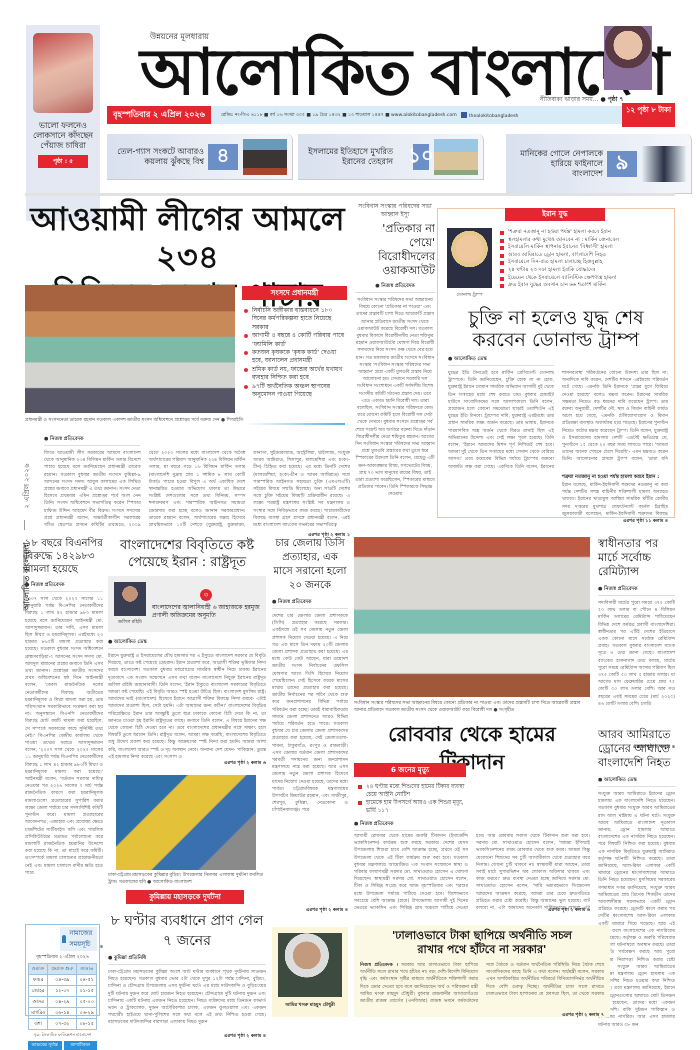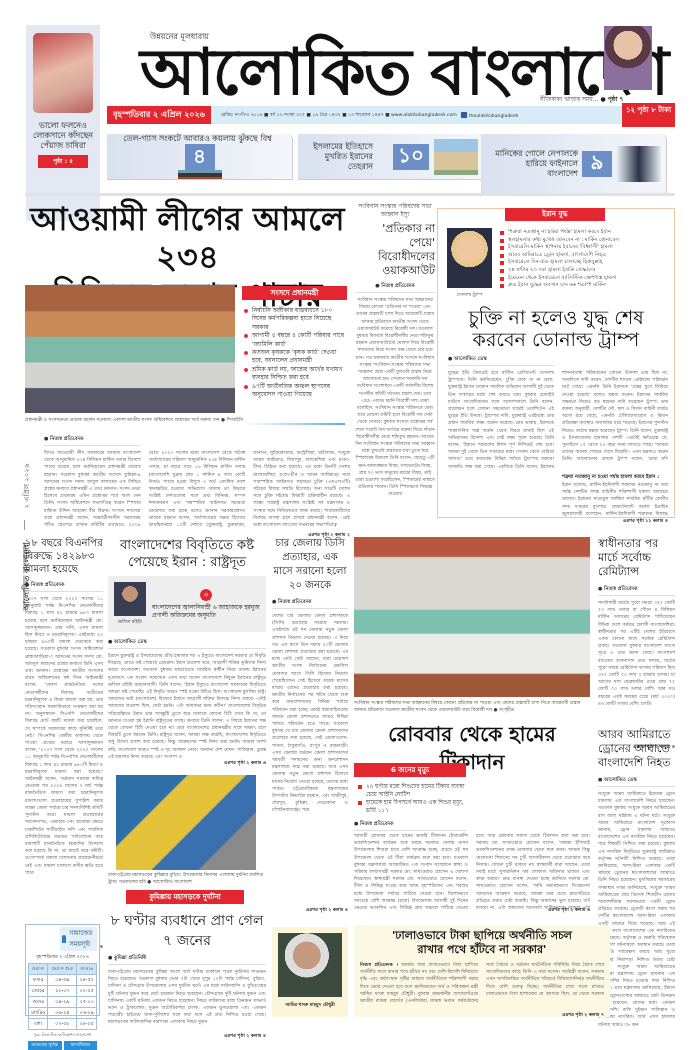--- a/index.html
+++ b/index.html
@@ -39,31 +39,31 @@
 </div>
 
 <div class="abs" style="left:107px;top:106px;width:568px;height:18px;background:#d7ecf7;display:flex;align-items:center;">
   <div class="redbar" style="height:18px;line-height:18px;font-size:8px;padding:0 6px;">বৃহস্পতিবার ২ এপ্রিল ২০২৬</div>
   <div style="font-size:4.6px;color:#333;padding-left:10px;white-space:nowrap;">রেজিঃ নং-ডিএ ৬১১৮ ■ বর্ষ ১৬ সংখ্যা ৩০৫ ■ ১৯ চৈত্র ১৪৩২ ■ ১৩ শাওয়াল ১৪৪৭ ■ www.alokitobangladesh.com</div>
   <span style="margin-left:4px;width:6px;height:6px;background:#3b5998;display:inline-block;"></span>
   <span style="font-size:4.6px;color:#333;padding-left:2px;white-space:nowrap;">thealokitobangladesh</span>
   <div class="redbar" style="margin-left:auto;height:24px;line-height:14px;font-size:7px;padding:0 4px;">১২ পৃষ্ঠা ৮ টাকা</div>
 </div>
 
-<div class="abs promo" style="left:107px;top:134px;width:186px;height:46px;display:flex;align-items:center;flex-direction:column;">
+<div class="abs promo" style="left:107px;top:134px;width:186px;height:46px;display:flex;align-items:center;">
   <div style="flex:1;font-size:8px;line-height:10px;text-align:right;padding-right:4px;color:#222;">তেল-গ্যাস সংকটে আবারও কয়লায় ঝুঁকছে বিশ্ব</div>
   <div class="pnum" style="width:30px;height:26px;">৪</div>
   <div style="width:44px;height:36px;margin:0 5px;background:linear-gradient(180deg,#6a9ab8 0 30%,#3b3633 31% 80%,#a8452f 81%);"></div>
 </div>
 <div class="abs promo" style="left:298px;top:134px;width:186px;height:46px;display:flex;align-items:center;">
   <div style="flex:1;font-size:8px;line-height:10px;text-align:right;padding-right:20px;color:#222;">ইসলামের ইতিহাসে মুখরিত ইরানের তেহরান</div>
-  <div class="pnum" style="width:36px;height:26px;">১০</div>
+  <div class="pnum" style="width:16px;height:26px;">১০</div>
   <div style="width:44px;height:36px;margin:0 5px;background:linear-gradient(180deg,#9cc7e4 0 35%,#d9c49b 36% 85%,#8aa77e 86%);"></div>
 </div>
-<div class="abs promo" style="left:481px;top:134px;width:186px;height:60px;display:flex;align-items:center;padding-left:12px;">
+<div class="abs promo" style="left:506px;top:134px;width:186px;height:60px;display:flex;align-items:center;padding-left:12px;">
   <div style="flex:1;font-size:8px;line-height:10px;text-align:right;padding-right:4px;color:#222;">মানিকের গোলে নেপালকে হারিয়ে ফাইনালে বাংলাদেশ</div>
   <div class="pnum" style="width:30px;height:26px;">৯</div>
   <div style="width:44px;height:36px;margin:0 5px;background:linear-gradient(90deg,#e8eef4,#2a3248 50%,#e8eef4);"></div>
 </div>
 
 <div class="abs" style="left:25px;top:193px;width:650px;height:3px;background:#e2e2e2;"></div>
 
 <div class="abs hl" style="left:25px;top:200px;width:325px;text-align:center;font-size:32px;line-height:38px;font-weight:bold;font-family:'DejaVu Sans',sans-serif;">
   <div>আওয়ামী লীগের আমলে ২৩৪</div>
   <div>বিলিয়ন ডলার পাচার হয়েছে</div>

